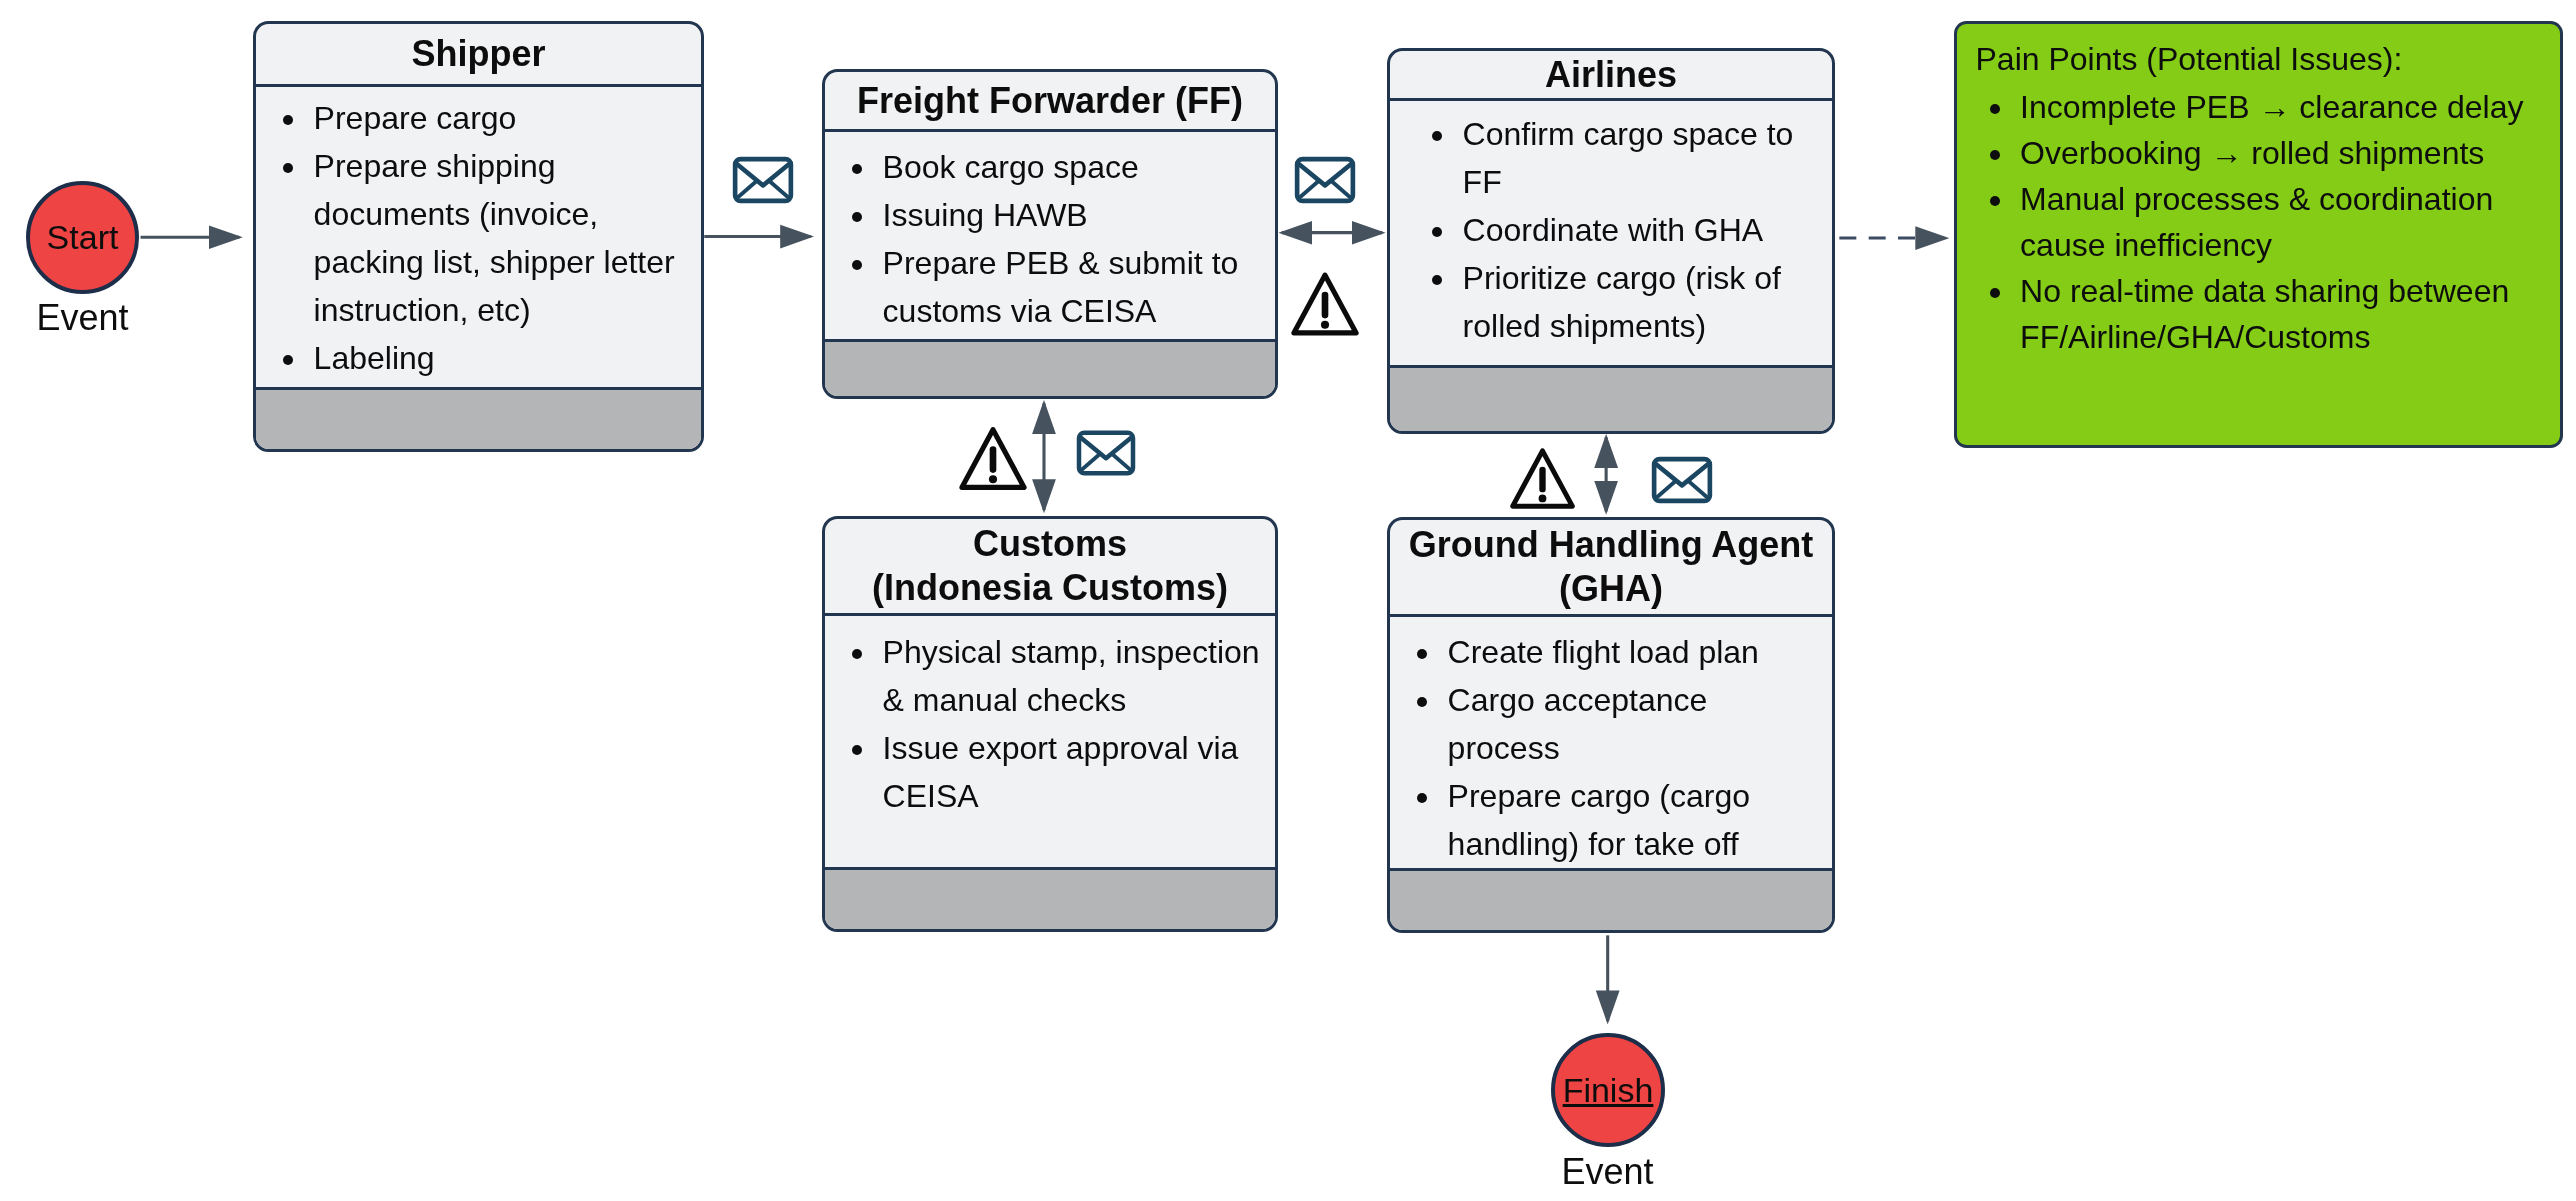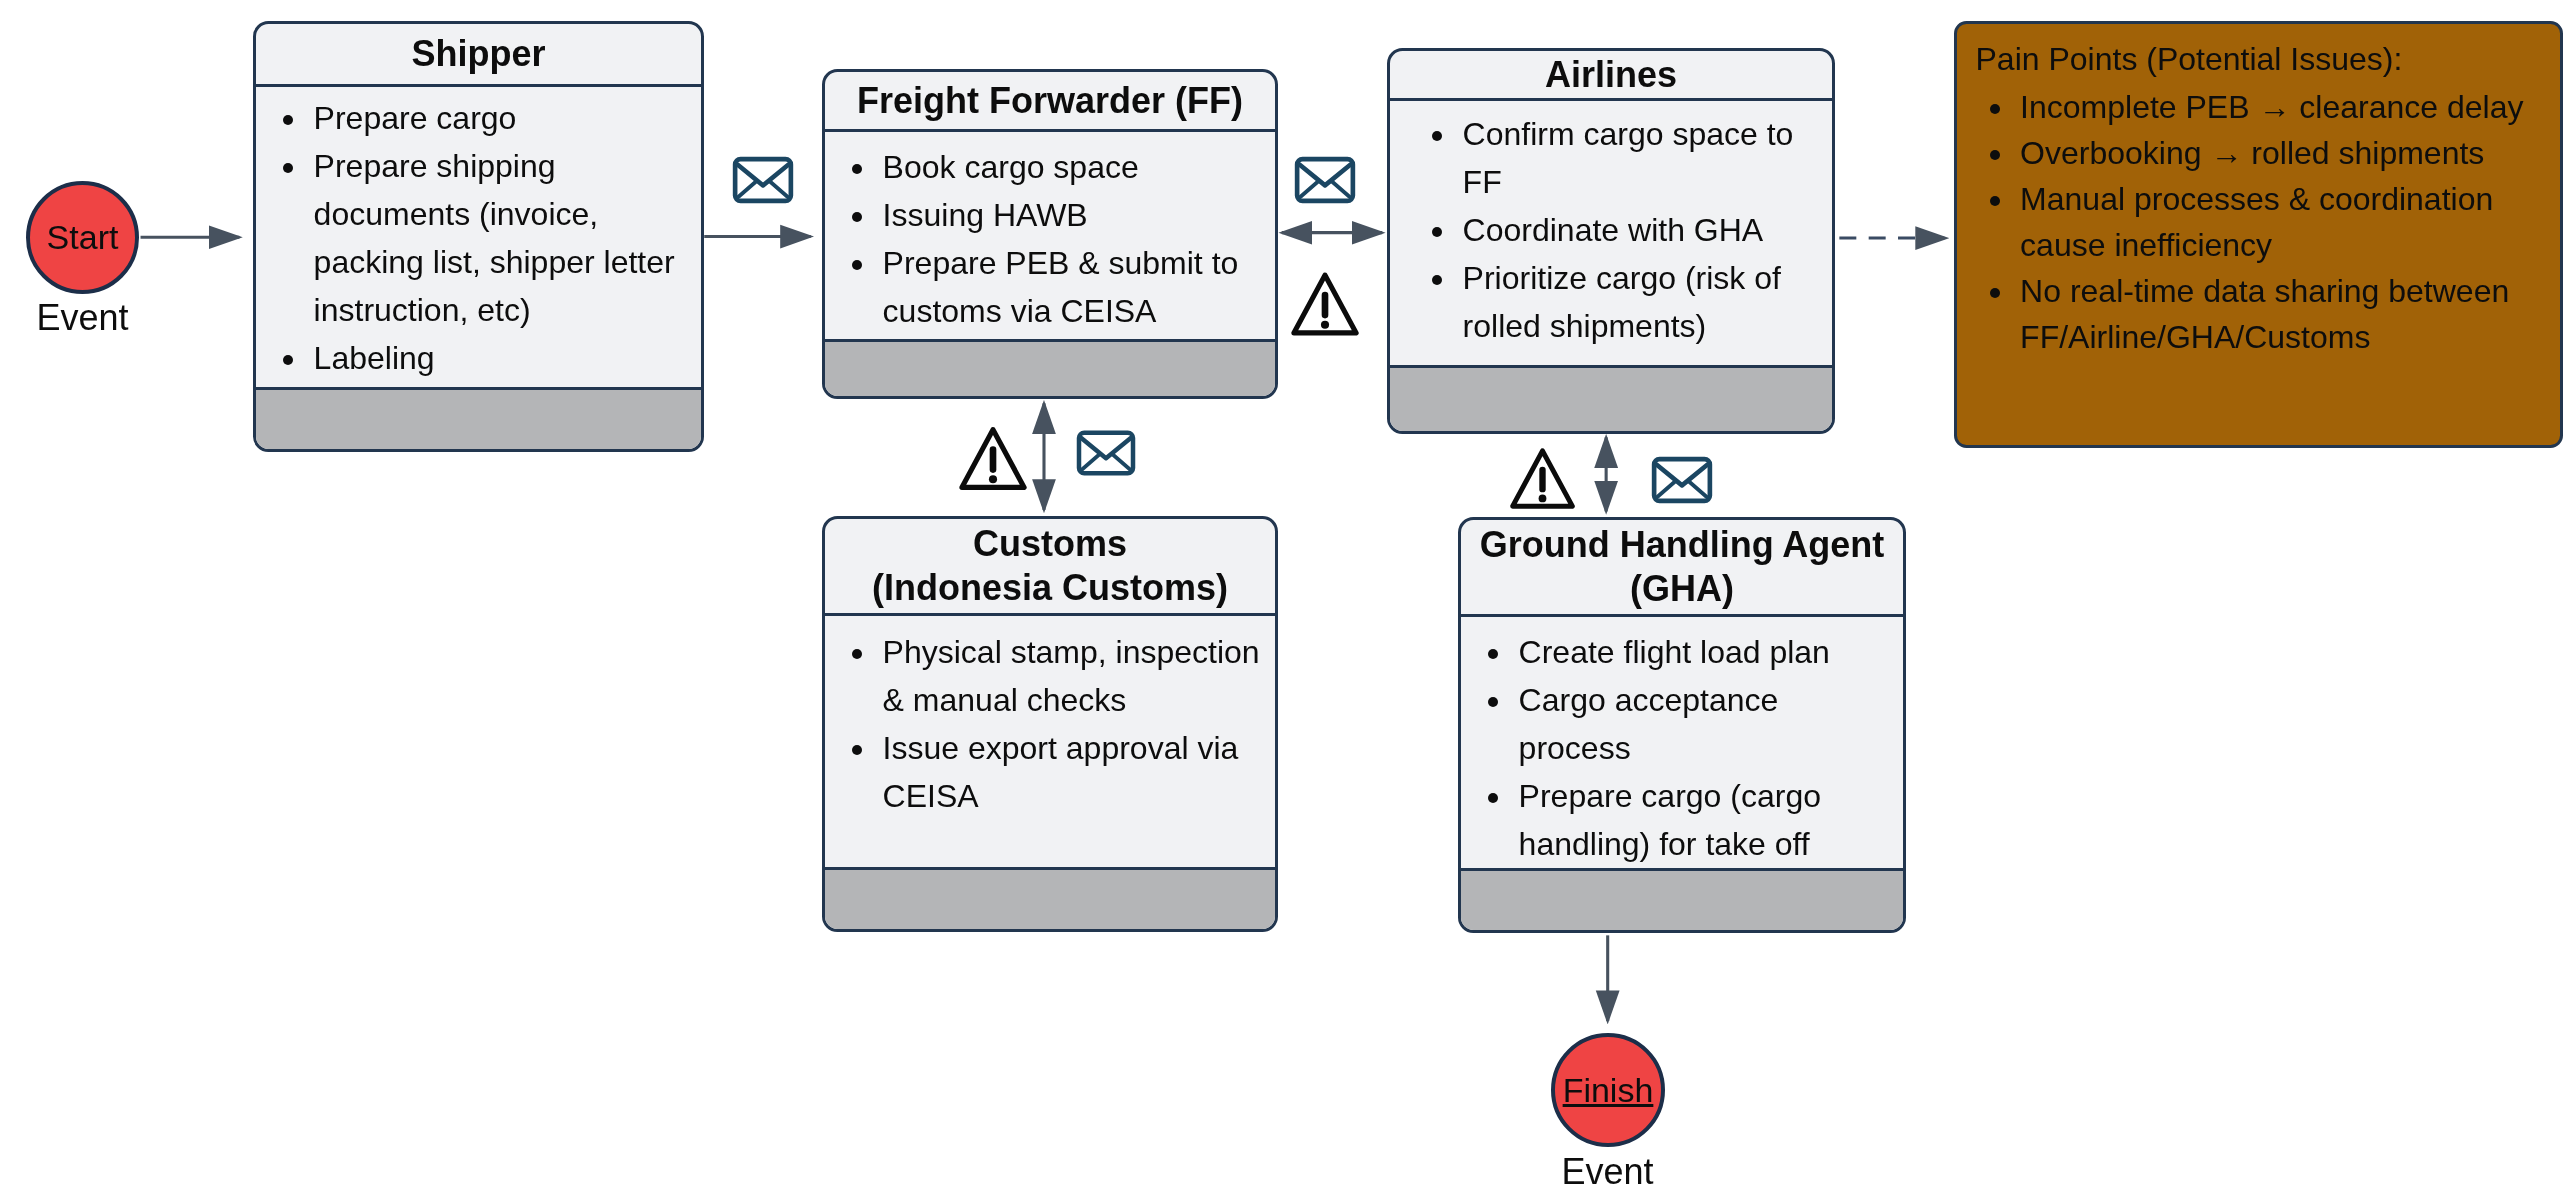--- a/index.html
+++ b/index.html
@@ -51,21 +51,21 @@
   .actor-footer {
     position: absolute;
     left: 0; right: 0; bottom: 0;
     height: 59px;
     background: #b4b5b7;
     border-top: 3.1px solid #22364f;
   }
   
   .pain-box {
     position: absolute;
-    background: #a16207;
+    background: #84cc16;
     border: 3.9px solid #22364f;
     border-radius: 12.4px;
     box-sizing: border-box;
     font-size: 32px;
     line-height: 46px;
     padding: 12.4px 17px 7.7px 18.5px;
   }
   .pain-box .pain-title { margin: 0 0 1.5px 0; }
   .pain-box ul {
     margin: 0;
@@ -182,21 +182,21 @@
     </div>
     <div class="actor-body" style="padding-top:12.4px;">
       <ul>
         <li>Physical stamp, inspection &amp; manual checks</li>
         <li>Issue export approval via CEISA</li>
       </ul>
     </div>
     <div class="actor-footer"></div>
   </div>
 
-  <div class="actor-box" style="left:1458px; top:517px; width:448px; height:416px;">
+  <div class="actor-box" style="left:1387px; top:517px; width:448px; height:416px;">
     <div class="actor-header" style="height:97px; flex-direction:column;">
       <span>Ground Handling Agent</span>
       <span>(GHA)</span>
     </div>
     <div class="actor-body" style="padding-top:10.8px;">
       <ul>
         <li>Create flight load plan</li>
         <li>Cargo acceptance process</li>
         <li>Prepare cargo (cargo handling) for take off</li>
       </ul>

